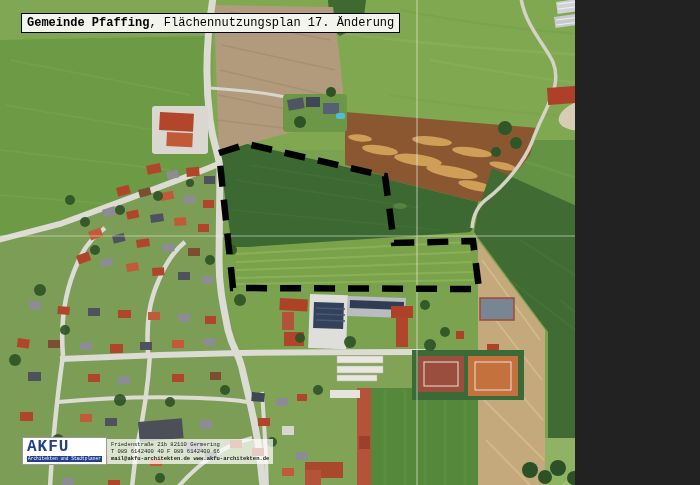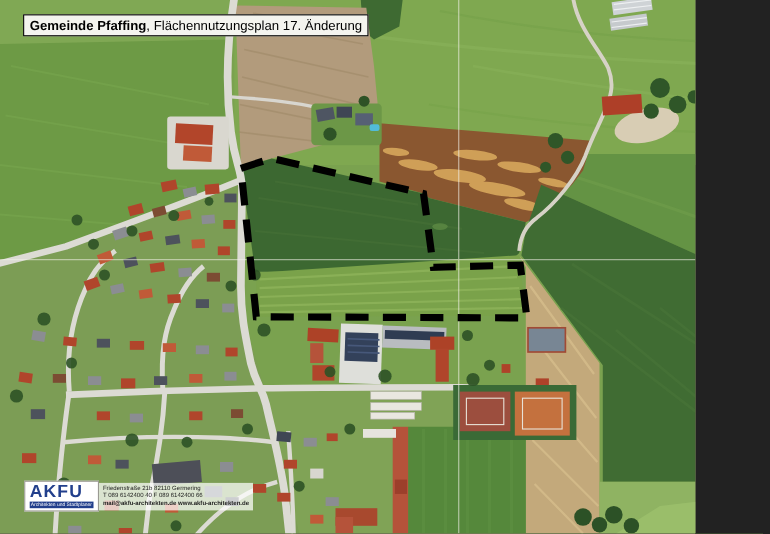--- a/index.html
+++ b/index.html
@@ -1,17 +1,17 @@
 <!DOCTYPE html>
 <html><head>
 <meta charset="utf-8">
 <style>
   html,body{margin:0;padding:0;background:#222;}
-  .stage{position:relative;width:632px;height:485px;overflow:hidden;
-         font-family:Liberation Sans, sans-serif;background:#fef9c3;}
+  .stage{position:relative;width:575px;height:485px;overflow:hidden;
+         font-family:Liberation Mono, monospace;background:#ec4899;}
   .stage svg{position:absolute;left:0;top:0;}
   .overlay-box{position:absolute;background:#f4f4ef;border:1px solid #000;
                padding:2px 5px;white-space:nowrap;color:#000;}
   .title-box{left:21px;top:13px;font-size:12px;letter-spacing:0;}
   .title-box .b{font-weight:bold;}
   .scale-box{right:13px;top:446px;font-size:10.5px;font-weight:bold;}
   .scale-box .gap{display:inline-block;width:9px;}
   .logo-wrap{position:absolute;left:22px;top:437px;display:flex;align-items:center;}
   .logo-main{background:#ffffff;border:1px solid #9a9a92;padding:1px 4px 0 4px;
              display:flex;flex-direction:column;justify-content:flex-start;}

